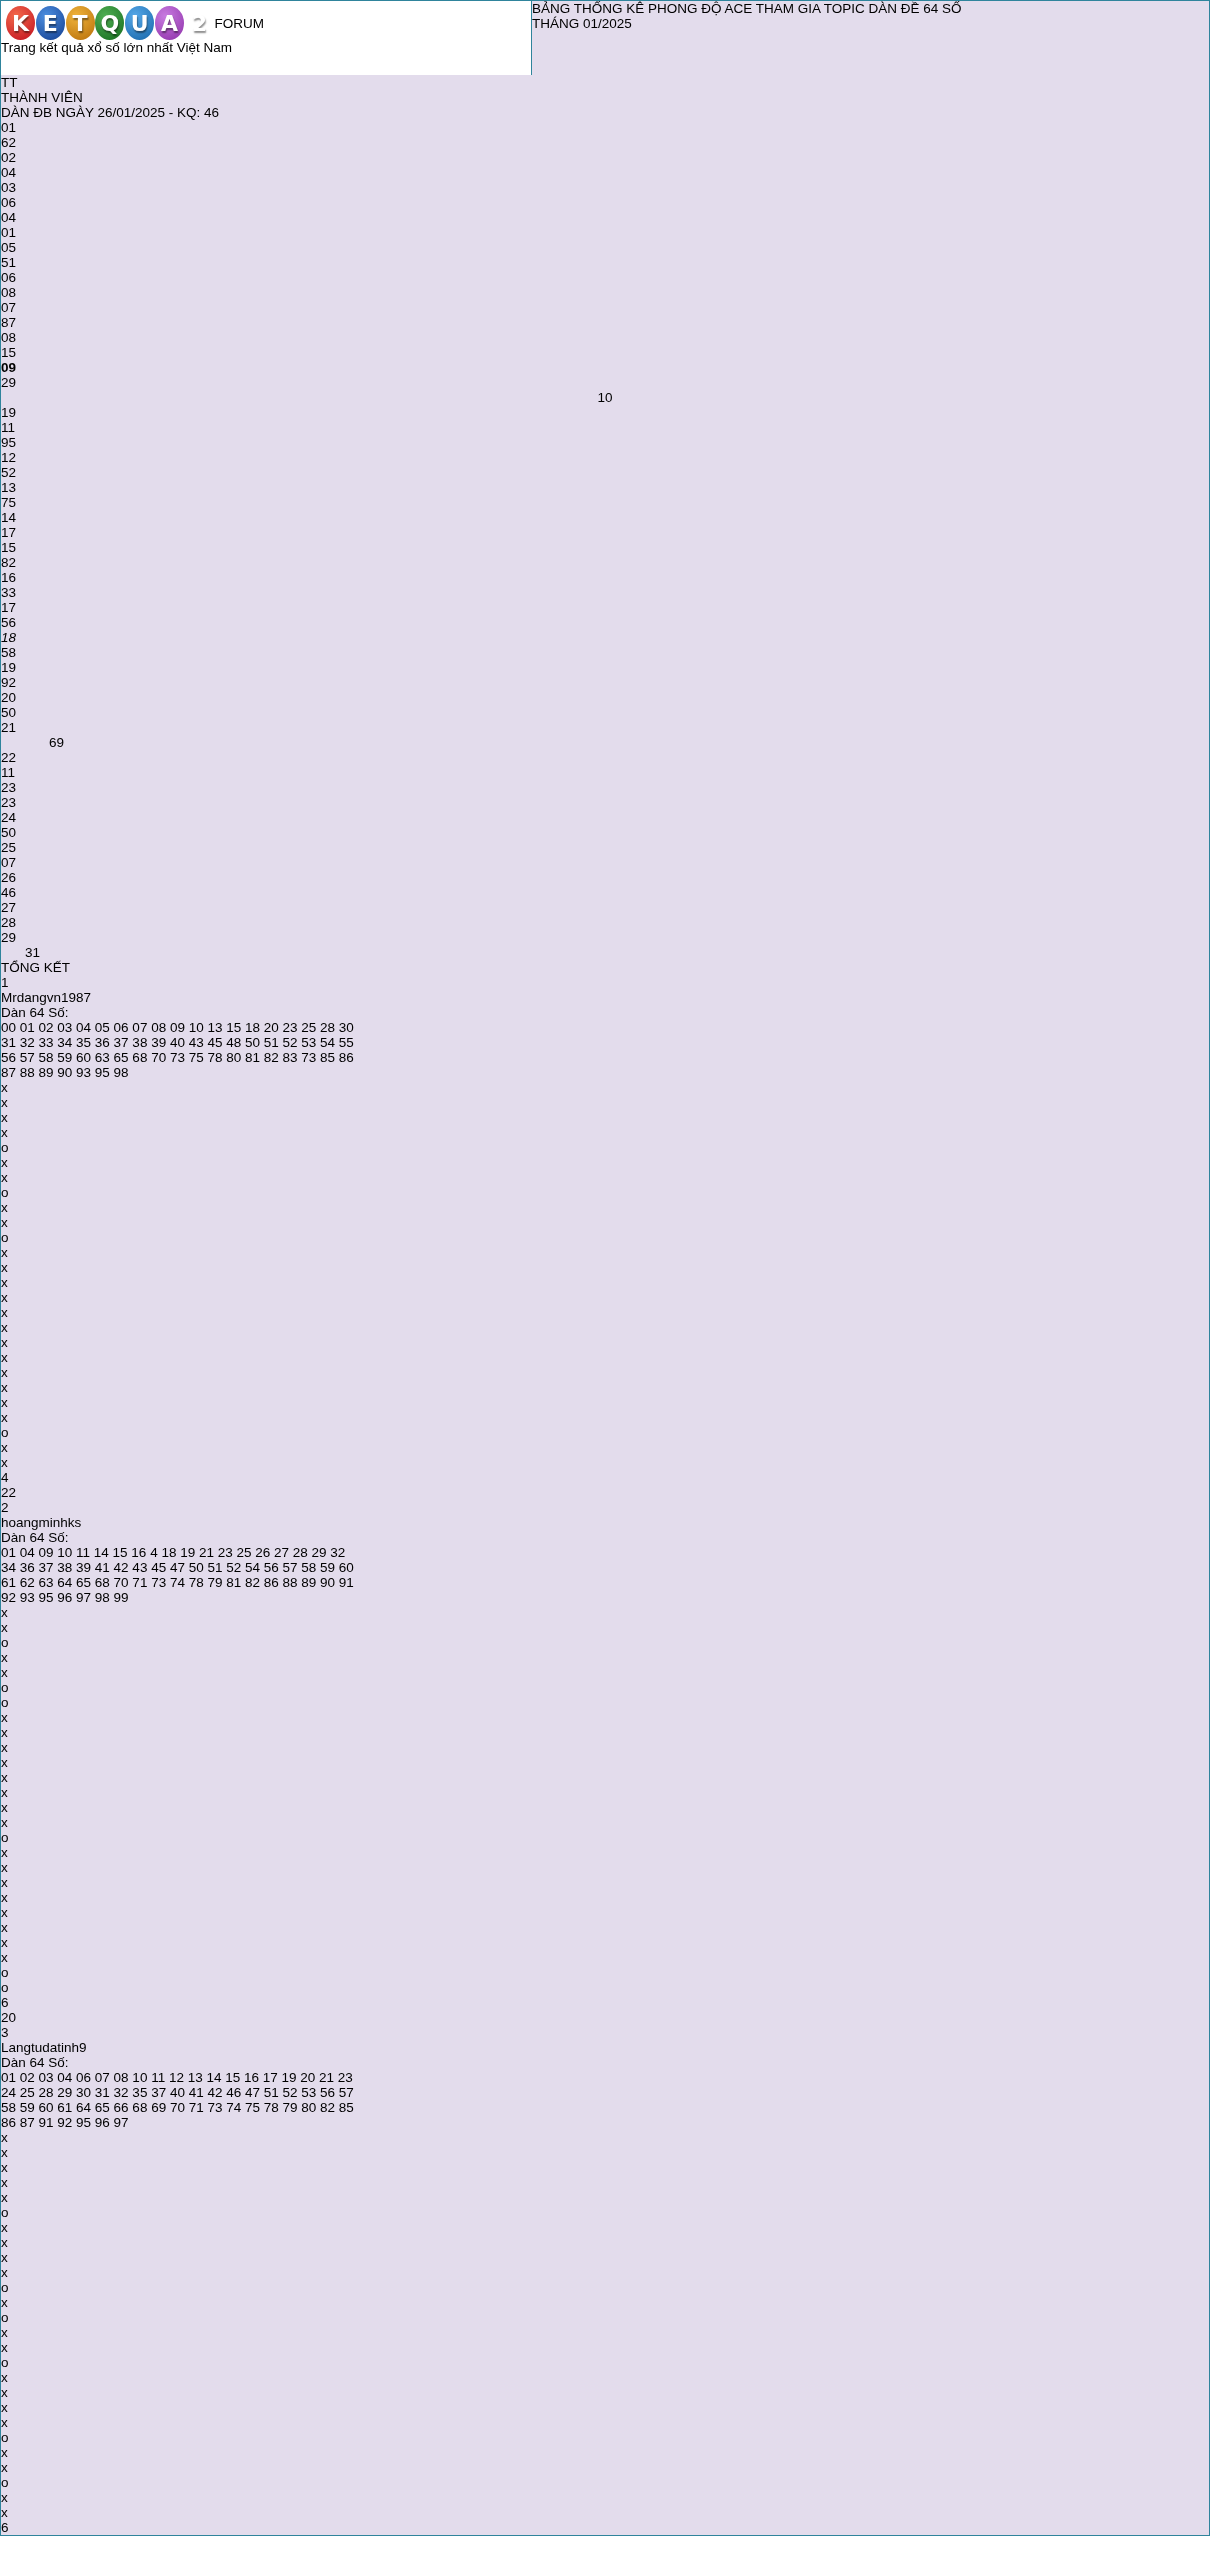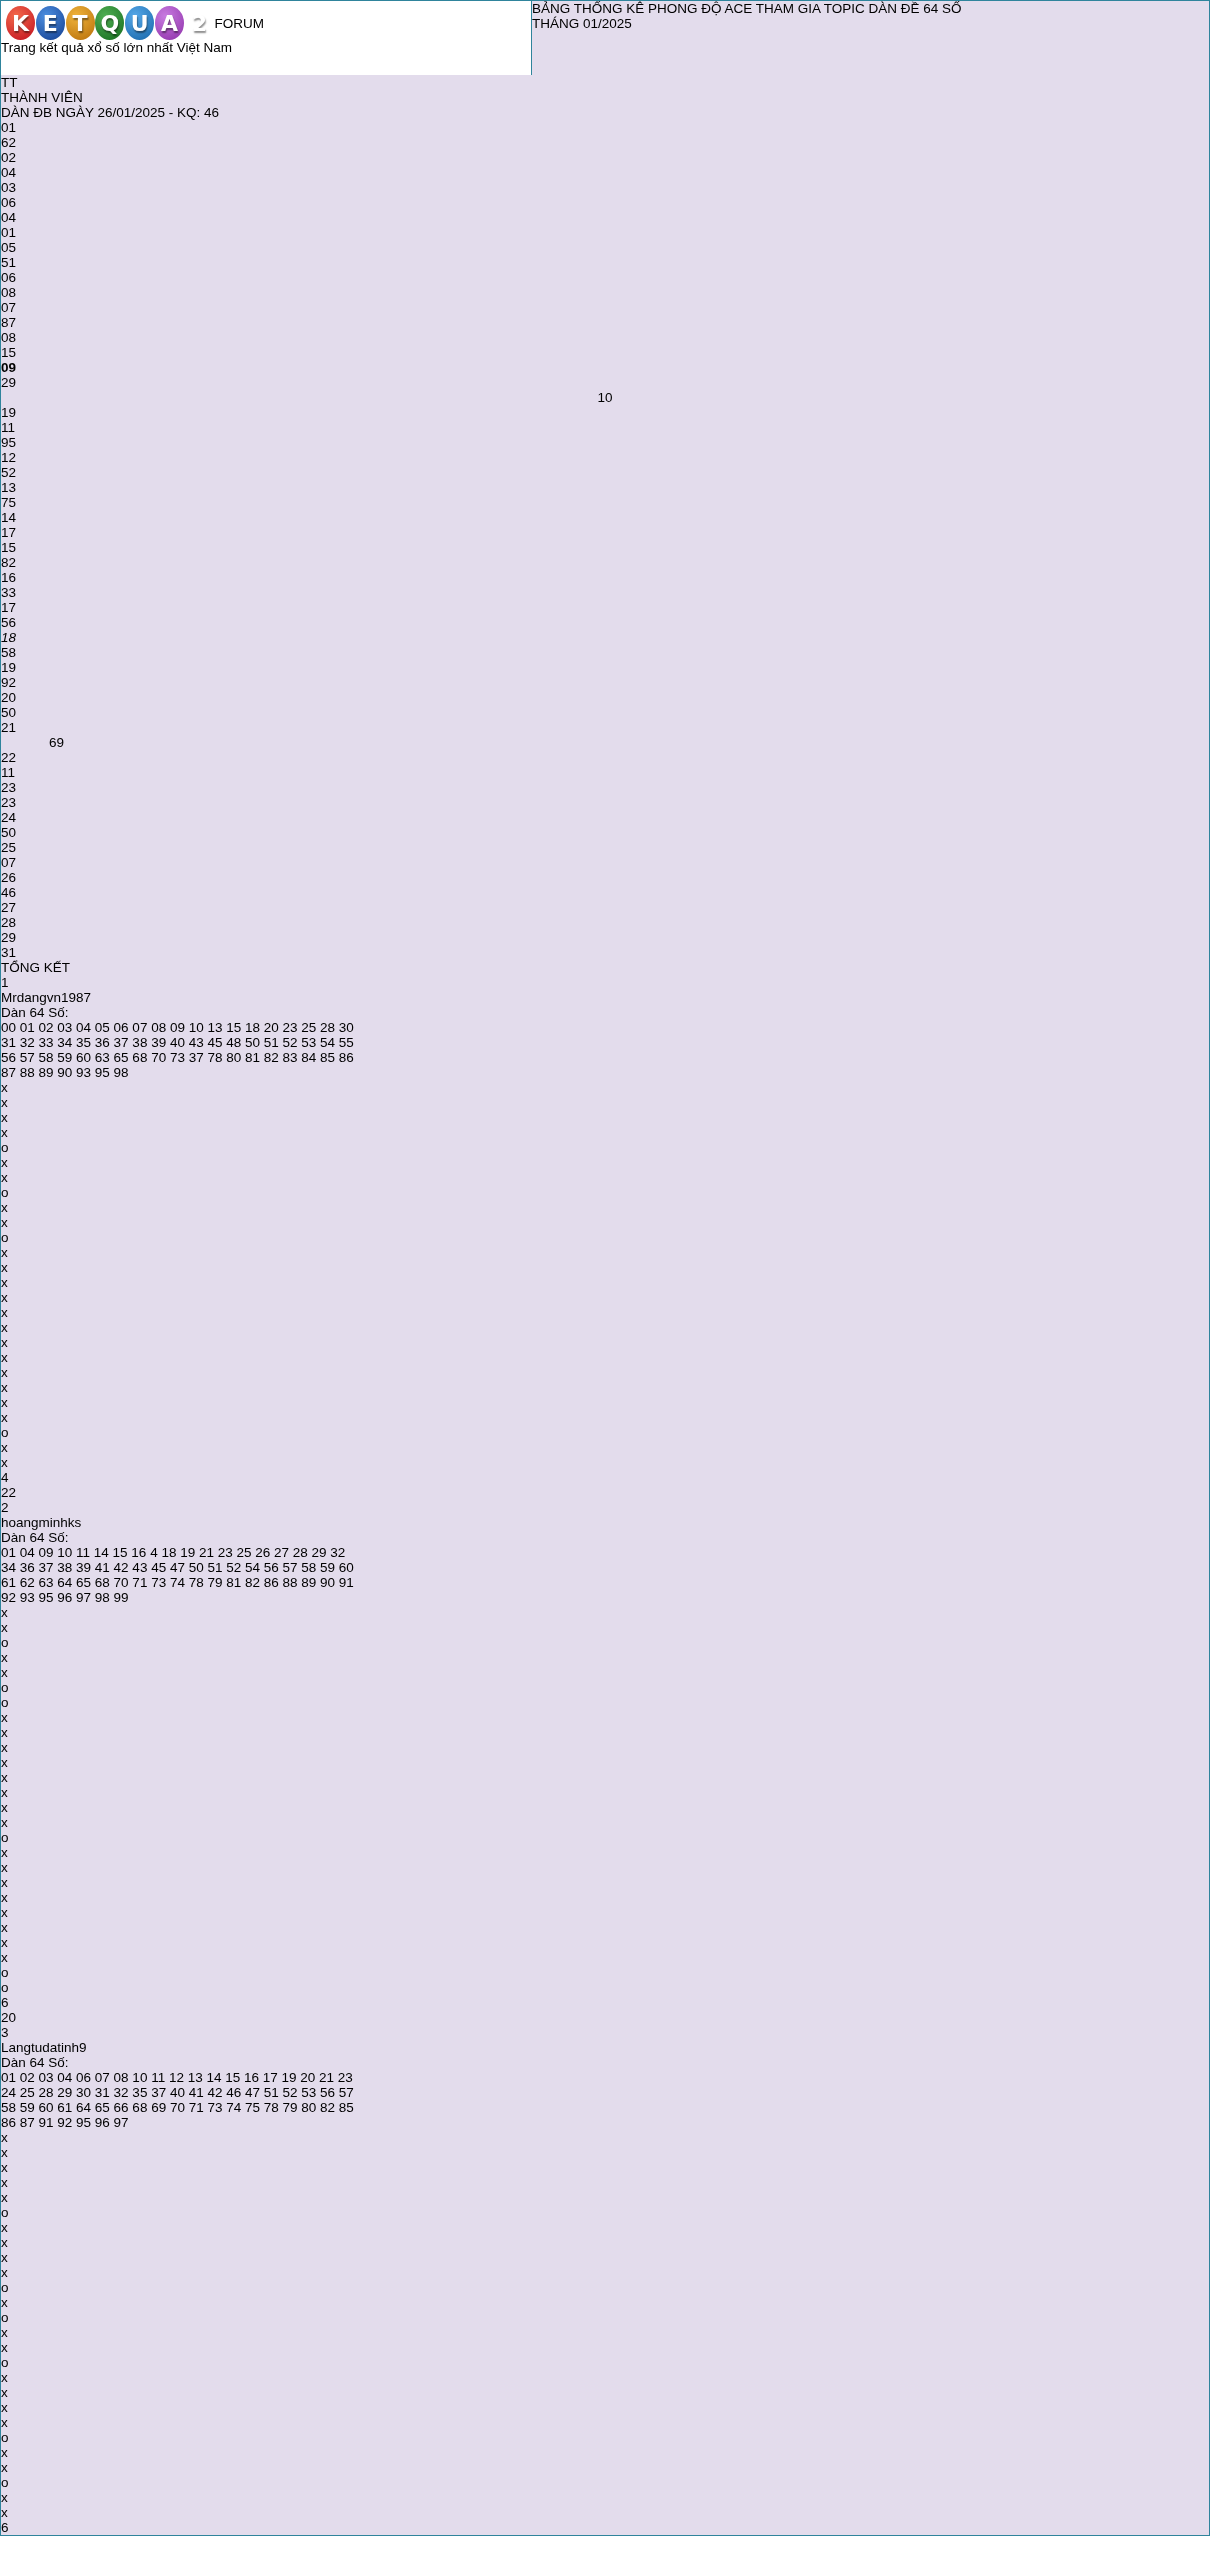--- a/index.html
+++ b/index.html
@@ -139,34 +139,34 @@
       <div class="hcell hres" style="grid-area: 2 / 28;">07</div>
       <div class="hcell hday" style="grid-area: 1 / 29;">26</div>
       <div class="hcell hres" style="grid-area: 2 / 29;">46</div>
       <div class="hcell hday" style="grid-area: 1 / 30;">27</div>
       <div class="hcell hres empty" style="grid-area: 2 / 30;"></div>
       <div class="hcell hday" style="grid-area: 1 / 31;">28</div>
       <div class="hcell hres empty" style="grid-area: 2 / 31;"></div>
       <div class="hcell hday" style="grid-area: 1 / 32;">29</div>
       <div class="hcell hres empty" style="grid-area: 2 / 32;"></div>
       <div class="hcell hres empty" style="grid-area: 2 / 33;"></div>
-      <div class="hcell hday" style="grid-area: 1 / 34;">31</div>
+      <div class="hcell hday" style="grid-area: 1 / 34; padding-left: 24px;">31</div>
       <div class="hcell hres empty" style="grid-area: 2 / 34;"></div>
       <div class="hcell htk" style="grid-column:35/38">TỔNG KẾT</div>
   </div>
 
   <div id="tbody">
       <div class="grid-cols row">
         <div class="c-tt">1</div>
         <div class="c-name n-brown">Mrdangvn1987</div>
         <div class="c-dan">
           <div>Dàn 64 Số:</div>
           <div>00 01 02 03 04 05 06 07 08 09 10 13 15 18 20 23 25 28 30</div>
           <div>31 32 33 34 35 36 37 38 39 40 43 45 48 50 51 52 53 54 55</div>
-          <div>56 57 58 59 60 63 65 68 70 73 37 78 80 81 82 83 84 85 86</div>
+          <div>56 57 58 59 60 63 65 68 70 73 75 78 80 81 82 83 73 85 86</div>
           <div>87 88 89 90 93 95 98</div>
         </div>
         <div class="c-day odd"><span>x</span></div>
         <div class="c-day even"><span>x</span></div>
         <div class="c-day odd"><span>x</span></div>
         <div class="c-day even"><span>x</span></div>
         <div class="c-day odd"><span>o</span></div>
         <div class="c-day even"><span>x</span></div>
         <div class="c-day odd"><span>x</span></div>
         <div class="c-day even"><span>o</span></div>

